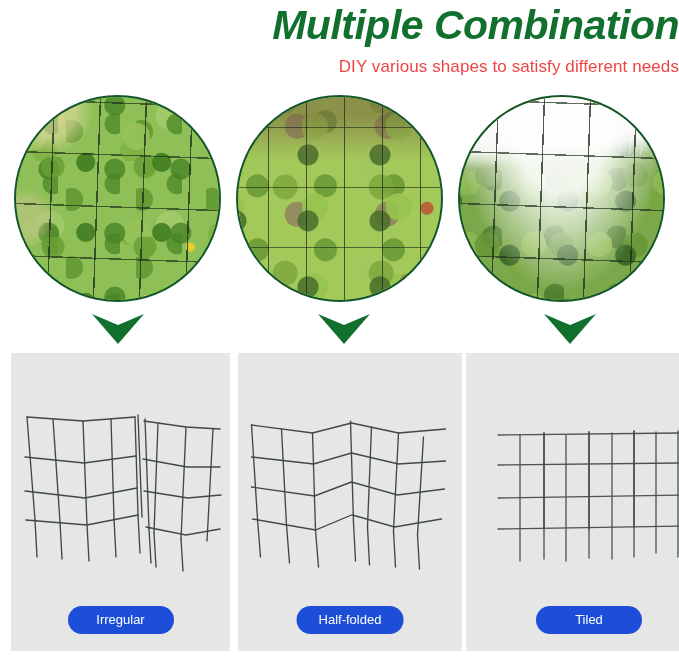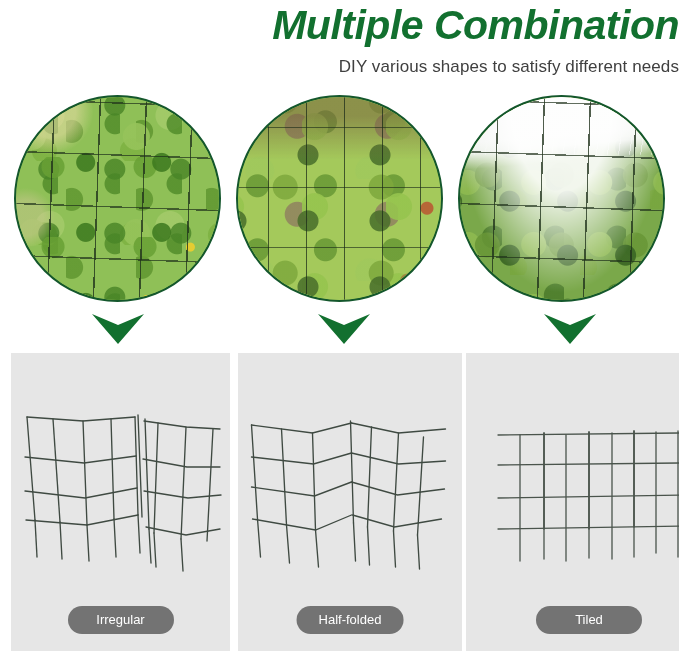--- a/index.html
+++ b/index.html
@@ -32,21 +32,21 @@
     font-style: italic;
     letter-spacing: -0.5px;
     color: #12702f;
     font-family: "Liberation Sans", sans-serif;
   }
   #page-subtitle {
     margin: 0;
     padding-top: 9px;
     font-size: 17px;
     line-height: 20px;
-    color: #404040;
+    color: #ef4444;
     font-weight: 400;
     letter-spacing: 0.1px;
     font-family: "Liberation Sans", sans-serif;
   }
 
   
   .photo-row {
     position: absolute;
     top: 95px;
     left: 0;
@@ -211,21 +211,21 @@
   .panel-figure svg { display: block; width: 100%; height: 100%; }
 
   .panel-label {
     position: absolute;
     left: 50%;
     transform: translateX(-50%);
     bottom: 17px;
     min-width: 106px;
     padding: 6px 22px 7px 22px;
     border-radius: 14px;
-    background: #737373;
+    background: #1d4ed8;
     color: #ffffff;
     font-size: 13px;
     line-height: 15px;
     text-align: center;
     font-family: "Liberation Sans", sans-serif;
     white-space: nowrap;
     box-sizing: border-box;
   }
 </style>
 </head>

